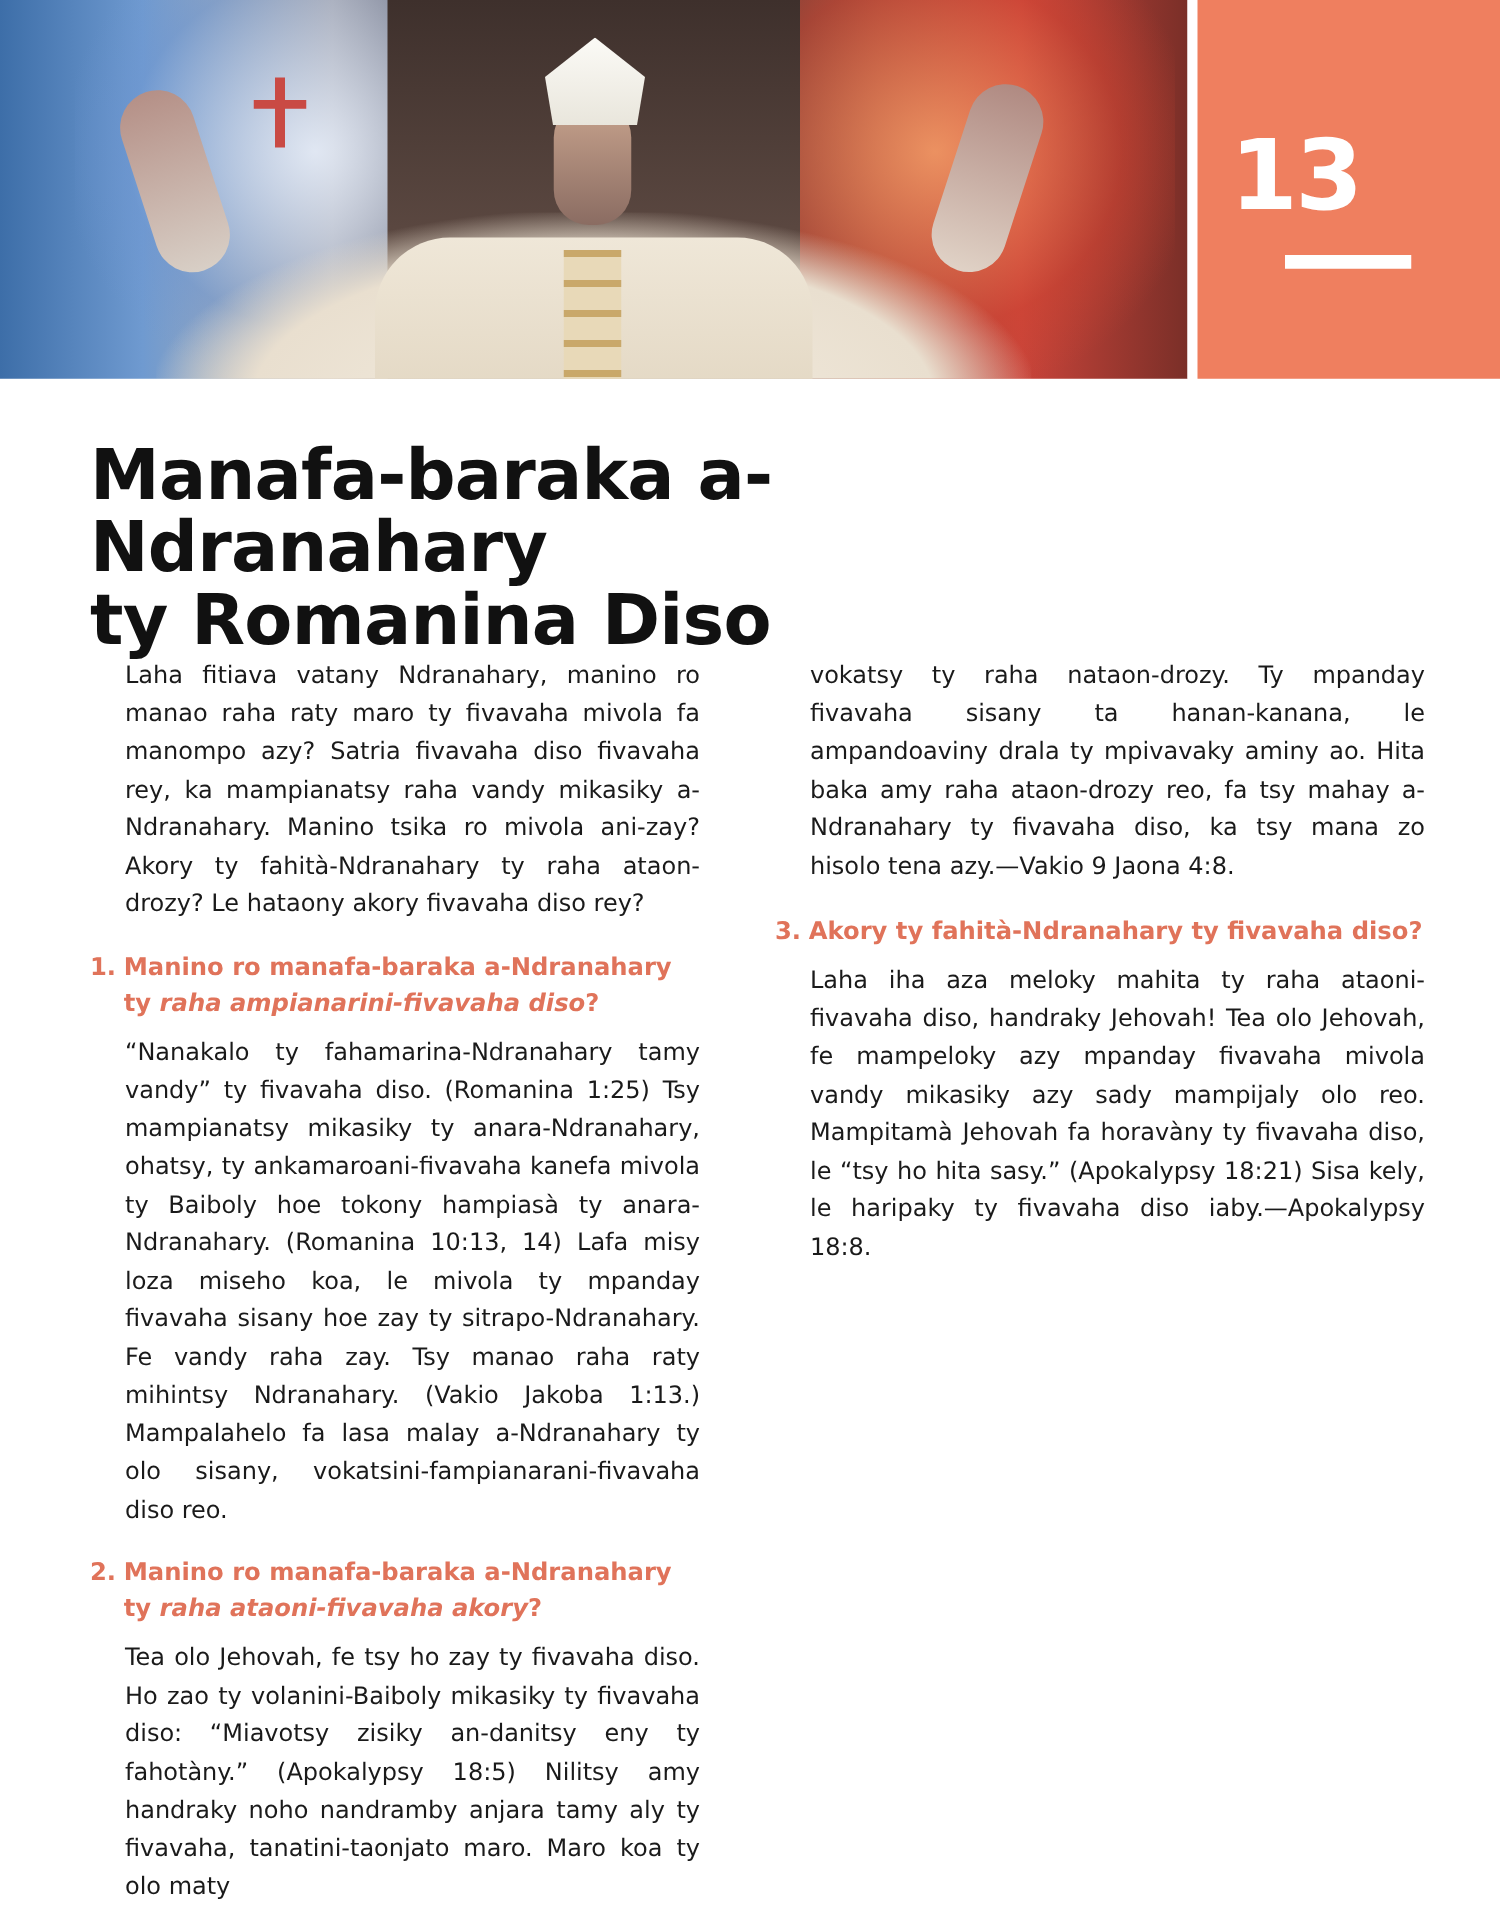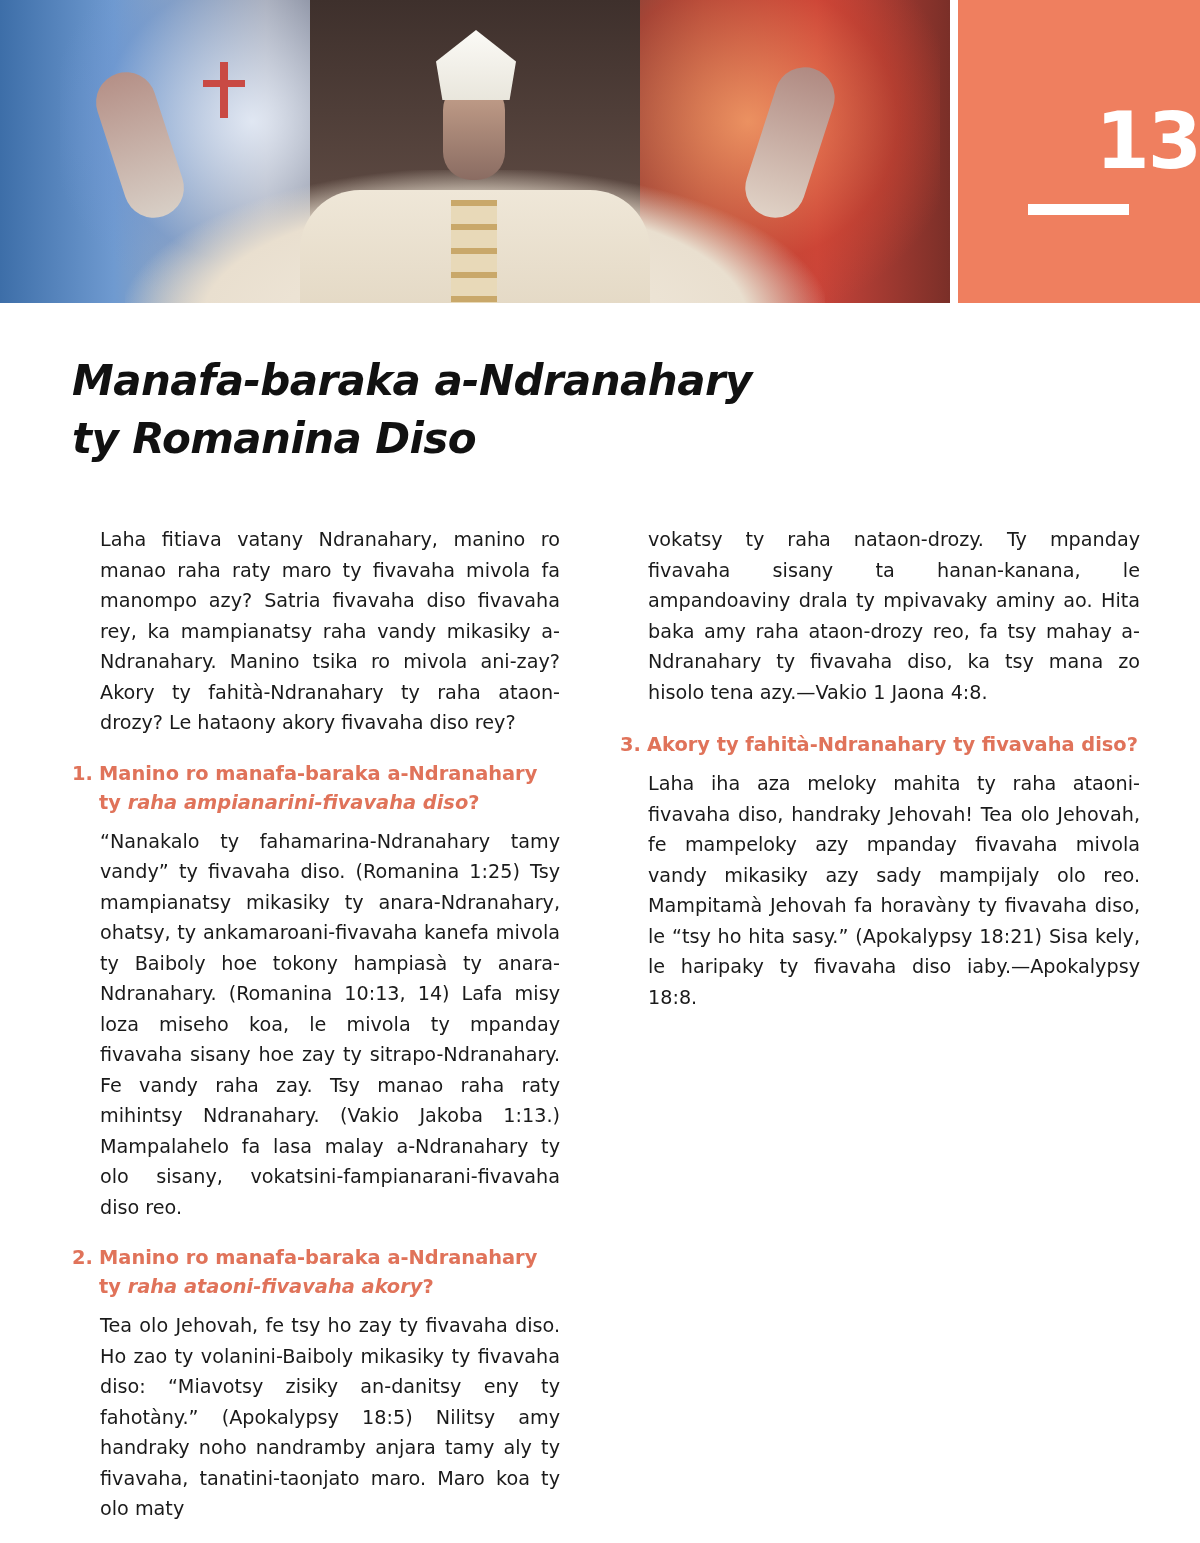--- a/index.html
+++ b/index.html
@@ -27,27 +27,27 @@
           background: linear-gradient(180deg, #c9a48e, #8a6c62); border-radius: 30px 30px 28px 28px; }
   .hero .mitre { position: absolute; left: 436px; top: 30px; width: 80px; height: 70px;
           background: linear-gradient(180deg, #fbfaf6, #e9e6dc); clip-path: polygon(50% 0, 100% 45%, 92% 100%, 8% 100%, 0 45%); }
   .hero .arm-l { position: absolute; left: 110px; top: 70px; width: 60px; height: 150px;
           background: linear-gradient(180deg, #b59087, #d8cfc6); border-radius: 30px; transform: rotate(-18deg); }
   .hero .arm-r { position: absolute; left: 760px; top: 65px; width: 60px; height: 155px;
           background: linear-gradient(180deg, #b08a82, #e0d2c6); border-radius: 30px; transform: rotate(18deg); }
 
   .chapter-box { position: absolute; left: 958px; top: 0; width: 242px; height: 303px; background: #ef7f5f; }
   .hero-divider { position: absolute; left: 950px; top: 0; width: 8px; height: 303px; background: #ffffff; }
-  .chapter-number { position: absolute; left: 0; right: 0; top: 102px; text-align: right;
-          font-family: "DejaVu Sans", sans-serif; font-size: 78px; font-weight: 700; color: #ffffff; letter-spacing: -2px; line-height: 1; }
+  .chapter-number { position: absolute; left: 0; right: 0; top: 102px; text-align: left;
+          font-family: "DejaVu Sans", sans-serif; font-size: 78px; font-weight: 700; color: #ffffff; letter-spacing: -2px; line-height: 1; padding-left: 26px; }
   .chapter-underline { position: absolute; left: 70px; top: 204px; width: 101px; height: 11px; background: #ffffff; }
 
   .title { position: absolute; left: 72px; top: 352px; width: 800px; margin: 0;
-          font-family: "DejaVu Sans", sans-serif; font-weight: 700; font-size: 42px; line-height: 58px;
-          color: #111111; letter-spacing: -0.6px; font-style: italic; }
+          font-family: "DejaVu Sans", sans-serif; font-weight: 700; font-size: 56px; line-height: 58px;
+          color: #111111; letter-spacing: -0.6px; }
 
   .col { position: absolute; top: 525px; width: 488px; }
   .col-left { left: 72px; }
   .col-right { left: 620px; width: 520px; }
 
   .para { margin: 0; padding-left: 28px; font-size: 19.2px; line-height: 30.5px; text-align: justify;
           hyphens: manual; color: #1a1a1a; }
   .para b { font-weight: 400; }
 
   .question { margin: 20px 0 10px 0; color: #e0735a; font-weight: 700; font-size: 19.4px; line-height: 29px;
@@ -94,20 +94,20 @@
   <p class="para"><b>“Nanakalo ty fahamarina-Ndranahary tamy vandy”</b><span> ty fivavaha diso. (Romanina 1:25) Tsy mampianatsy mikasiky ty anara-Ndranahary, ohatsy, ty ankamaroani-fivavaha kanefa mivola ty Baiboly hoe tokony hampiasà ty anara-Ndranahary. (Romanina 10:13, 14) Lafa misy loza miseho koa, le mivola ty mpanday fivavaha sisany hoe zay ty sitrapo-Ndranahary. Fe vandy raha zay. Tsy manao raha raty mihintsy Ndranahary. (Vakio Jakoba 1:13.) Mampalahelo fa lasa malay a-Ndranahary ty olo sisany, vokatsini-fampianarani-fivavaha diso reo.</span></p>
 
   <div class="question">
     <span class="qnum">2.</span>
     <span class="qtext"><span>Manino ro manafa-baraka a-Ndranahary ty </span><em>raha ataoni-fivavaha akory</em><span>?</span></span>
   </div>
   <p class="para"><span>Tea olo Jehovah, fe tsy ho zay ty fivavaha diso. Ho zao ty volanini-Baiboly mikasiky ty fivavaha diso: </span><b>“Miavotsy zisiky an-danitsy eny ty fahotàny.”</b><span> (Apokalypsy 18:5) Nilitsy amy handraky noho nandramby anjara tamy aly ty fivavaha, tanatini-taonjato maro. Maro koa ty olo maty</span></p>
 </div>
 
 <div class="col col-right">
-  <p class="para">vokatsy ty raha nataon-drozy. Ty mpanday fivavaha sisany ta hanan-kanana, le ampandoaviny drala ty mpivavaky aminy ao. Hita baka amy raha ataon-drozy reo, fa tsy mahay a-Ndranahary ty fivavaha diso, ka tsy mana zo hisolo tena azy.—Vakio 1 Jaona 4:8.</p>
+  <p class="para">vokatsy ty raha nataon-drozy. Ty mpanday fivavaha sisany ta hanan-kanana, le ampandoaviny drala ty mpivavaky aminy ao. Hita baka amy raha ataon-drozy reo, fa tsy mahay a-Ndranahary ty fivavaha diso, ka tsy mana zo hisolo tena azy.—Vakio 9 Jaona 4:8.</p>
 
   <div class="question">
     <span class="qnum">3.</span>
     <span class="qtext"><span>Akory ty fahità-Ndranahary ty fivavaha diso</span><em></em><span>?</span></span>
   </div>
   <p class="para"><span>Laha iha aza meloky mahita ty raha ataoni-fivavaha diso, handraky Jehovah! Tea olo Jehovah, fe mampeloky azy mpanday fivavaha mivola vandy mikasiky azy sady mampijaly olo reo. Mampitamà Jehovah fa horavàny ty fivavaha diso, le </span><b>“tsy ho hita sasy.”</b><span> (Apokalypsy 18:21) Sisa kely, le haripaky ty fivavaha diso iaby.—Apokalypsy 18:8.</span></p>
 </div>
 
 </body></html>

